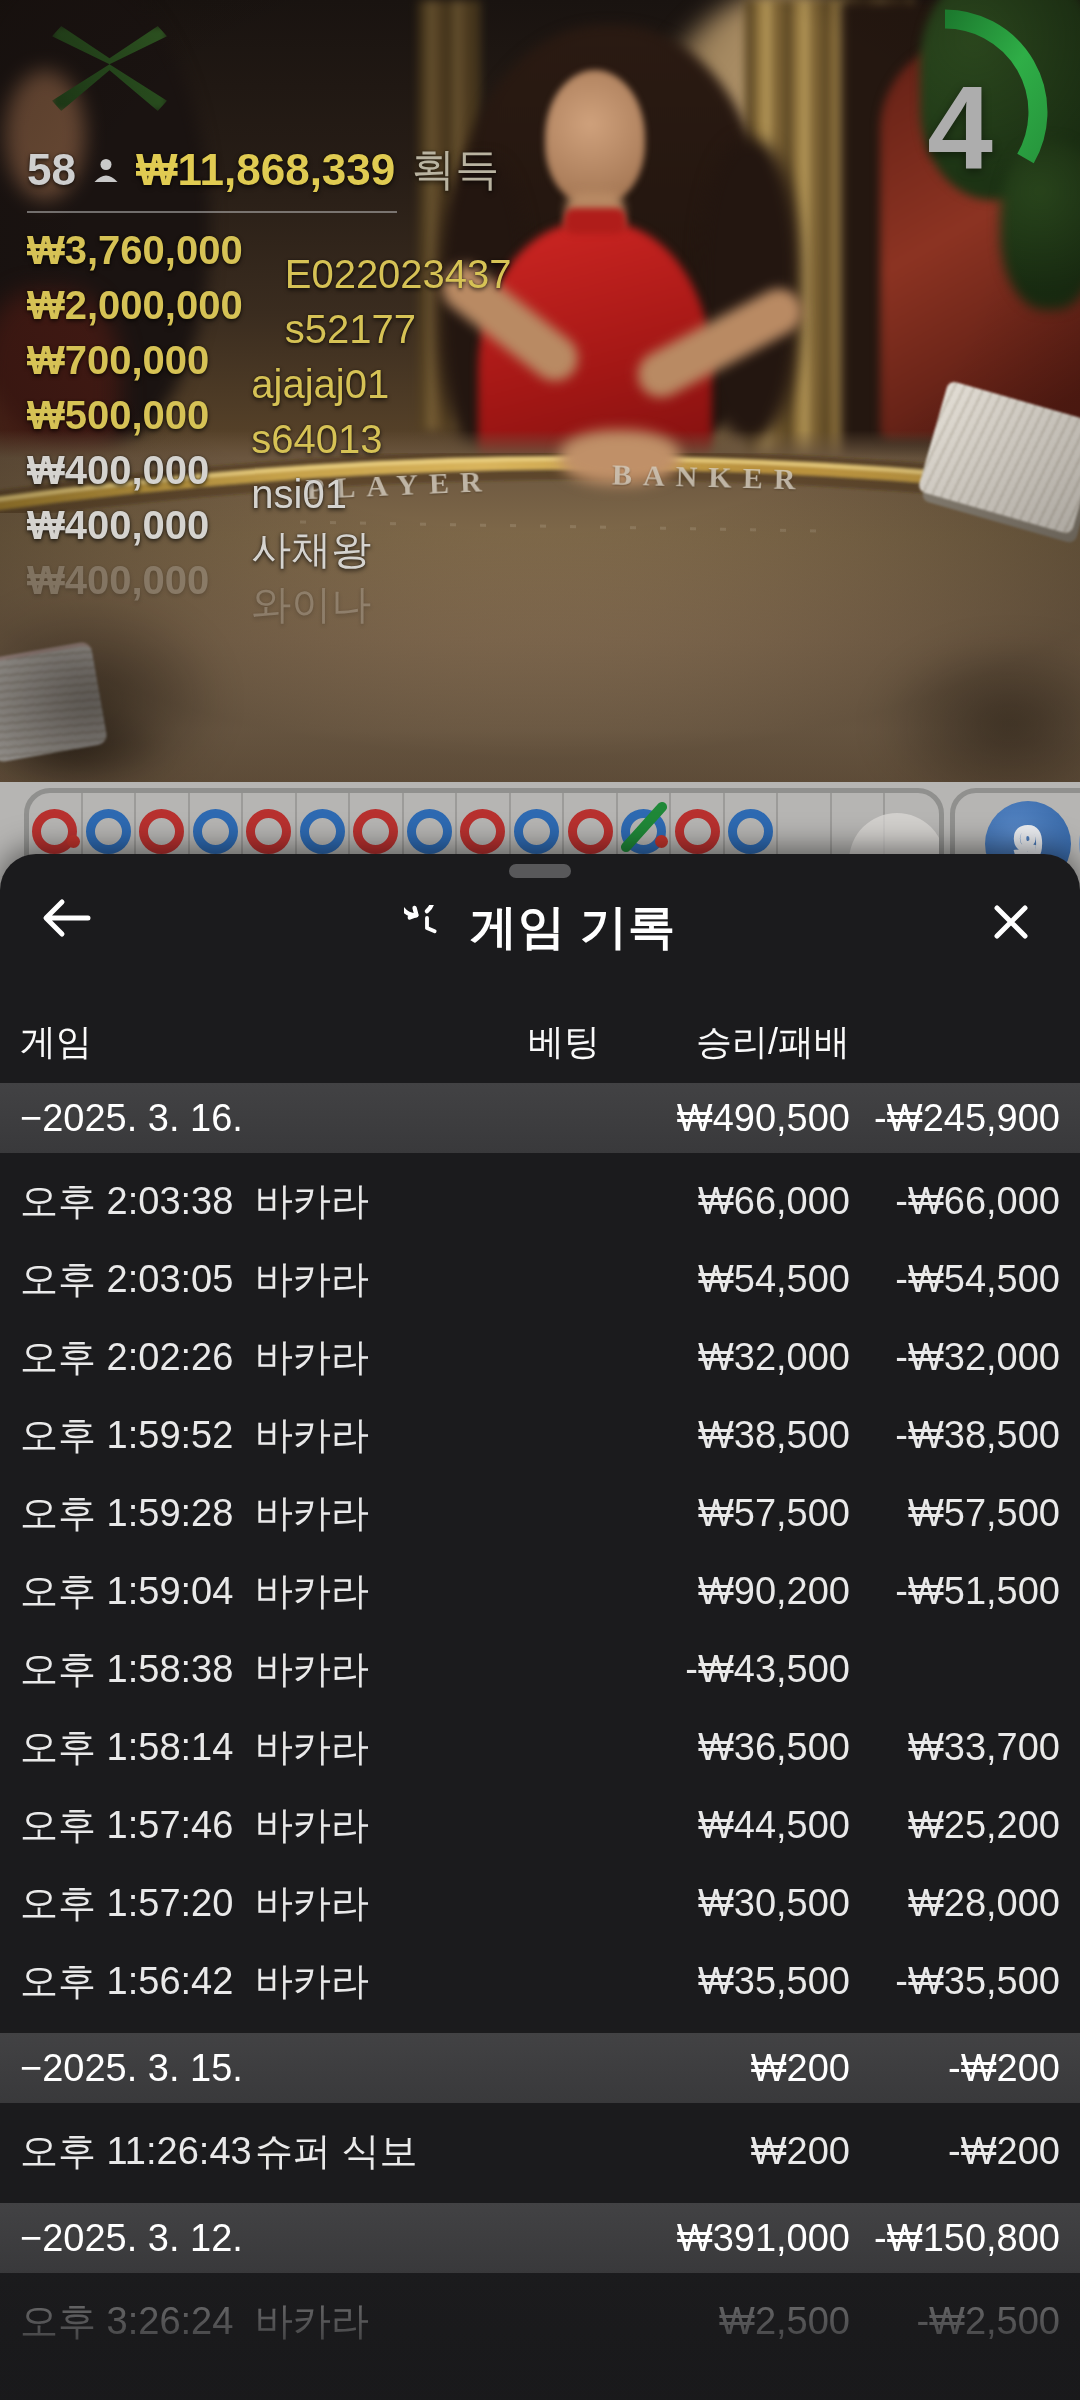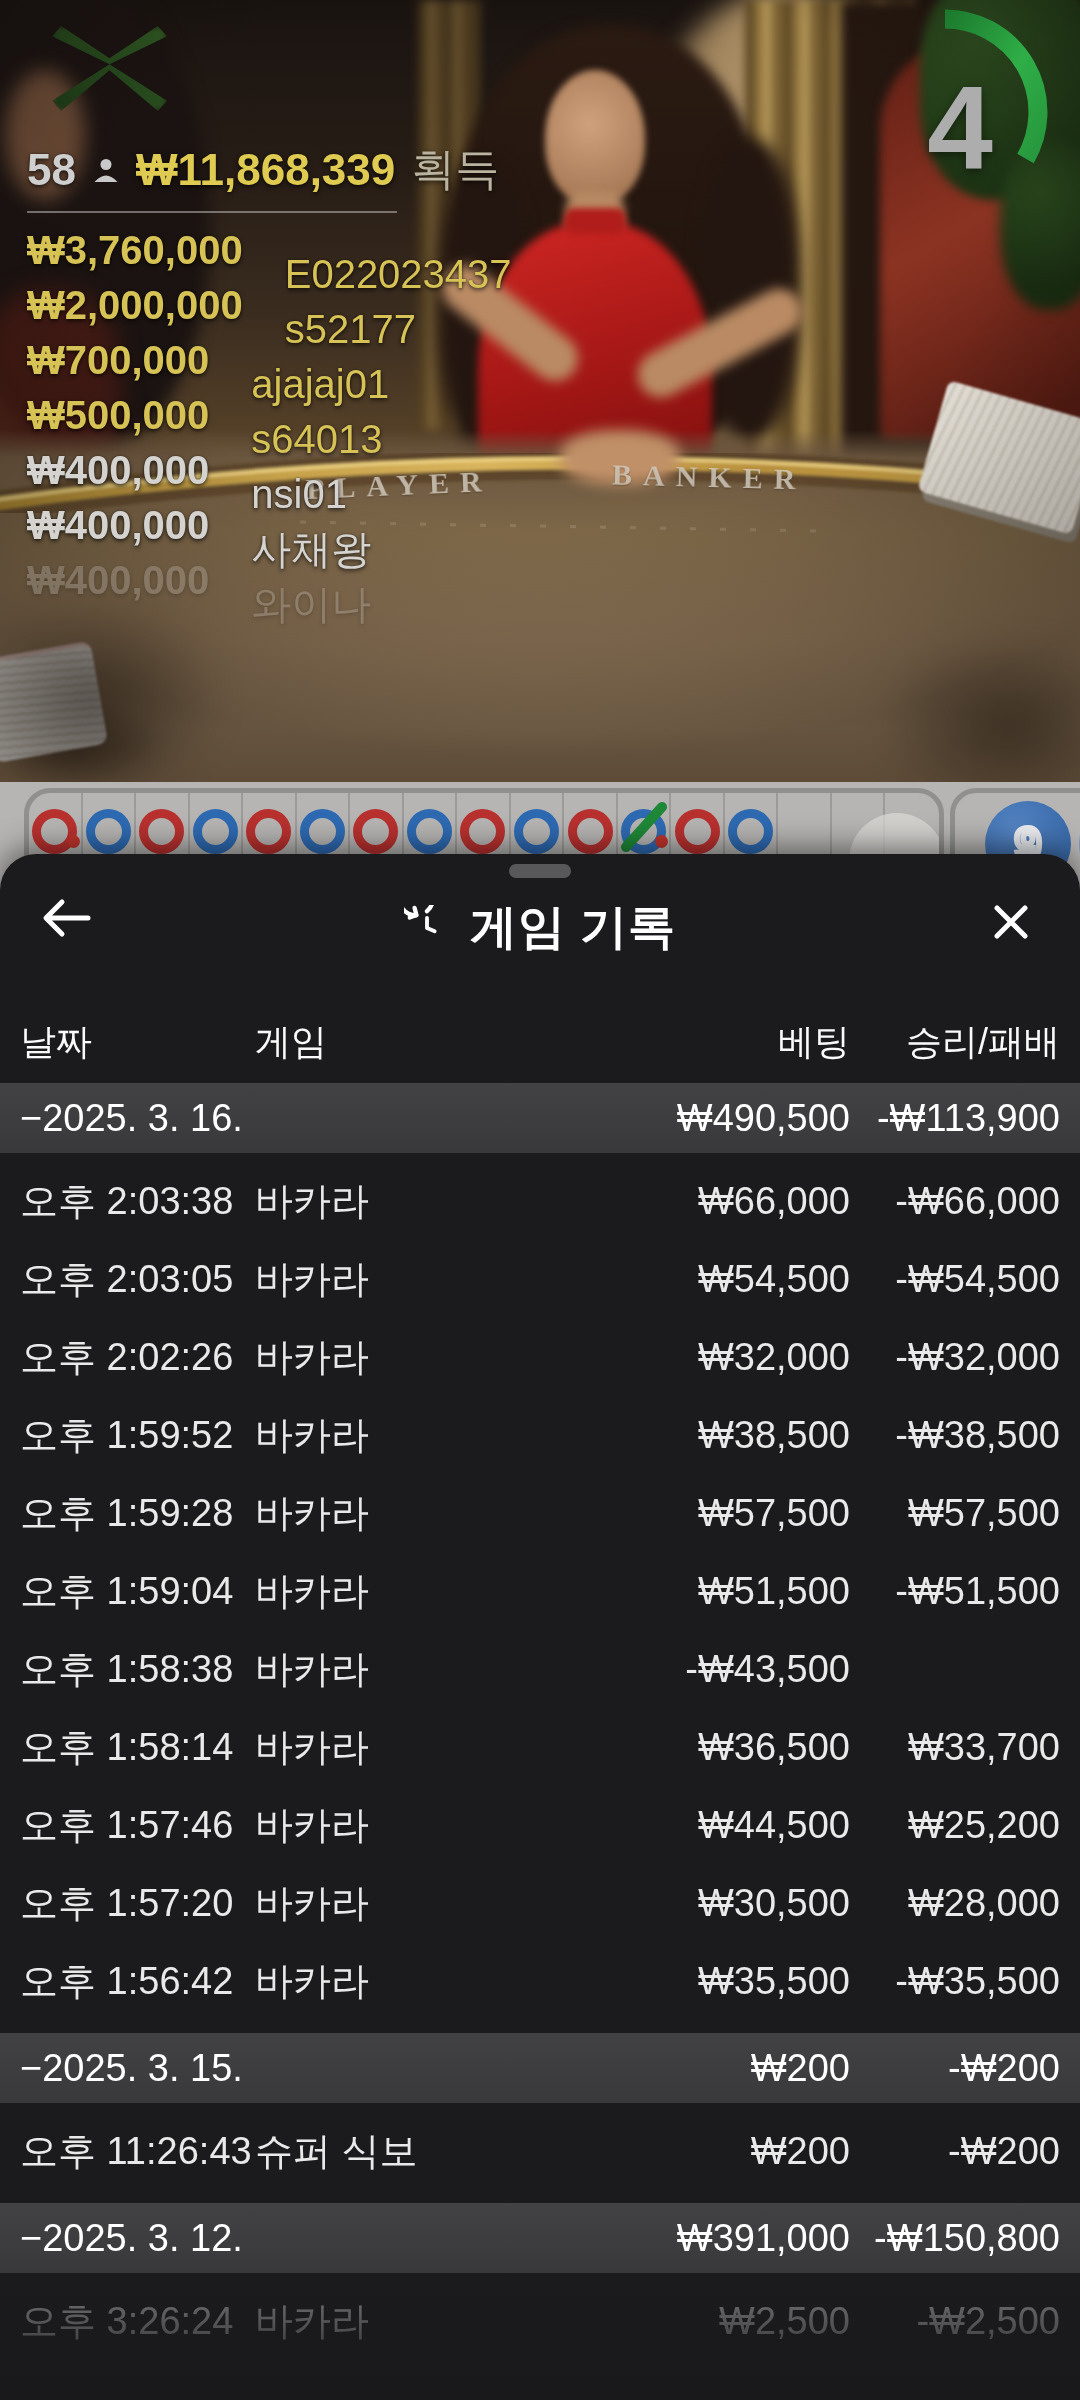--- a/index.html
+++ b/index.html
@@ -325,31 +325,30 @@
         <span class="t-text">게임 기록</span>
       </div>
       <div class="close-btn">
         <svg width="38" height="38" viewBox="0 0 38 38">
           <path d="M5 5 L33 33 M33 5 L5 33" stroke="#fff" stroke-width="5" stroke-linecap="round"></path>
         </svg>
       </div>
     </div>
 
     <div class="hrow col-head">
-      <span class="c-time">날짜</span>
       <span class="c-game">게임</span>
       <span class="c-bet">베팅</span>
       <span class="c-result">승리/패배</span>
     </div>
 
     <div id="history-rows">
         <div class="hrow group">
           <span class="c-date">−2025. 3. 16.</span>
           <span class="c-bet">₩490,500</span>
-          <span class="c-result">-₩113,900</span>
+          <span class="c-result">-₩245,900</span>
         </div>
         <div class="hrow entry">
           <span class="c-time">오후 2:03:38</span>
           <span class="c-game">바카라</span>
           <span class="c-bet">₩66,000</span>
           <span class="c-result">-₩66,000</span>
         </div>
         <div class="hrow entry">
           <span class="c-time">오후 2:03:05</span>
           <span class="c-game">바카라</span>
@@ -370,21 +369,21 @@
         </div>
         <div class="hrow entry">
           <span class="c-time">오후 1:59:28</span>
           <span class="c-game">바카라</span>
           <span class="c-bet">₩57,500</span>
           <span class="c-result">₩57,500</span>
         </div>
         <div class="hrow entry">
           <span class="c-time">오후 1:59:04</span>
           <span class="c-game">바카라</span>
-          <span class="c-bet">₩51,500</span>
+          <span class="c-bet">₩90,200</span>
           <span class="c-result">-₩51,500</span>
         </div>
         <div class="hrow entry">
           <span class="c-time">오후 1:58:38</span>
           <span class="c-game">바카라</span>
           <span class="c-result">-₩43,500</span>
         </div>
         <div class="hrow entry">
           <span class="c-time">오후 1:58:14</span>
           <span class="c-game">바카라</span>

